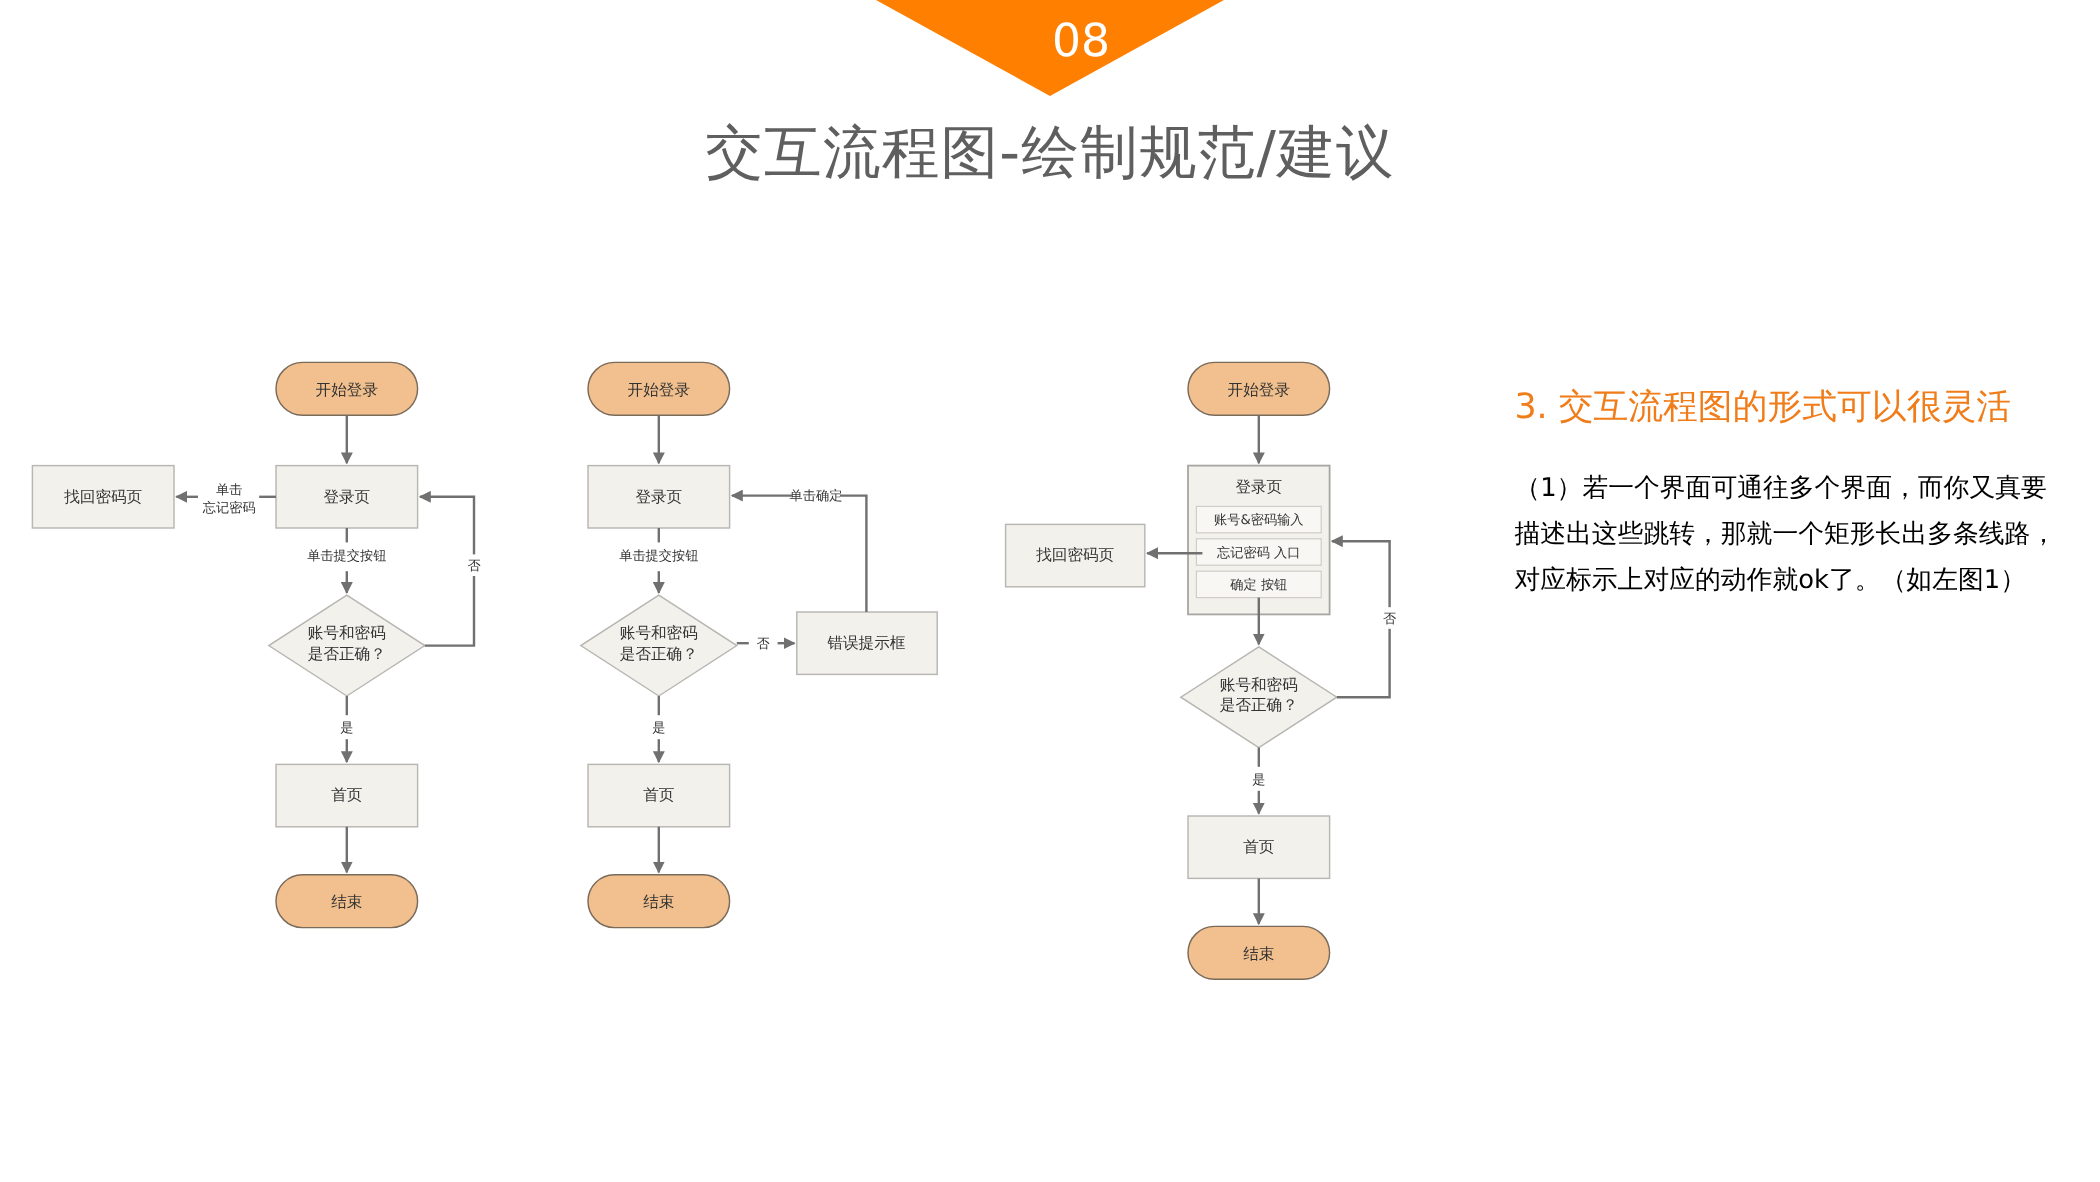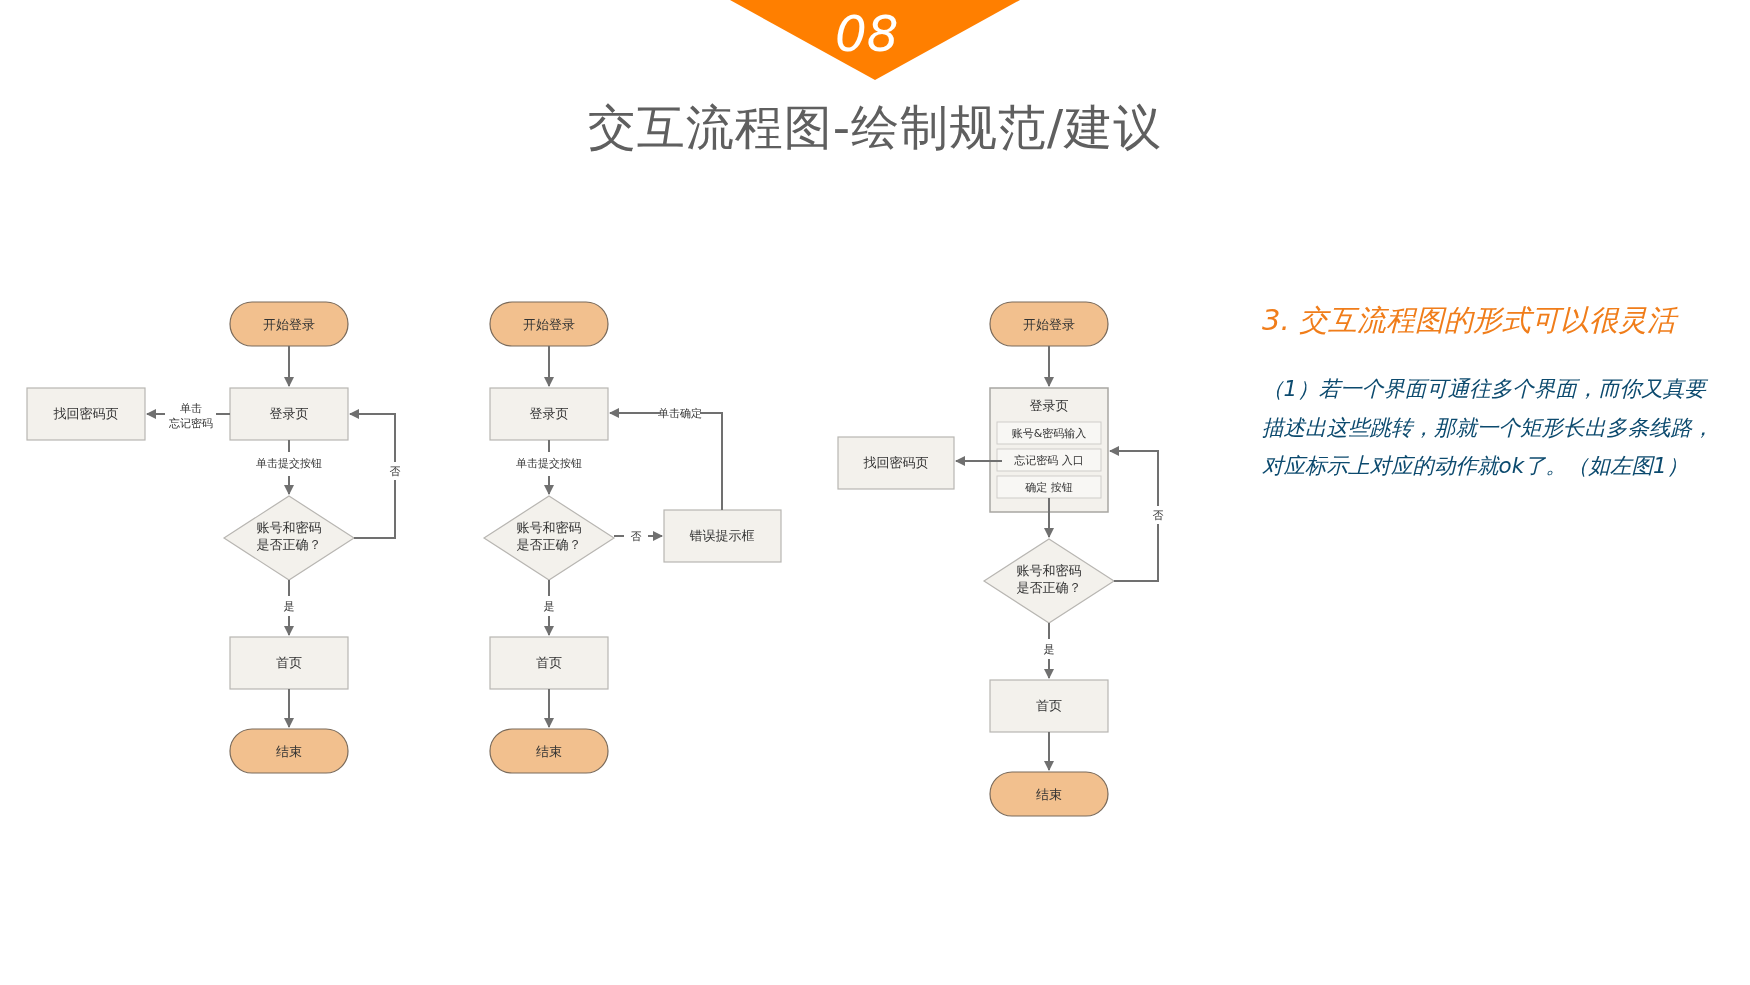--- a/index.html
+++ b/index.html
@@ -5,38 +5,38 @@
   html, body { margin: 0; padding: 0; }
   body {
     width: 1750px; height: 985px; position: relative; overflow: hidden;
     background: #ffffff;
     font-family: "DejaVu Sans", "Liberation Sans", sans-serif;
   }
   #slide-badge {
     position: absolute; left: 0; top: 0; width: 1750px; height: 80px;
   }
   #badge-num {
-    position: absolute; left: 835px; top: 8px; width: 90px; text-align: left;
-    color: #ffffff; font-size: 50px; line-height: 52px; font-style: italic;
+    position: absolute; left: 835px; top: 8px; width: 90px; text-align: right;
+    color: #ffffff; font-size: 38px; line-height: 52px;
   }
   #page-title {
     position: absolute; left: 0; top: 92px; width: 1750px; text-align: center;
     font-size: 48px; color: #5f5f5f; line-height: 70px; letter-spacing: 1px;
   }
   #diagrams { position: absolute; left: 0; top: 0; width: 1750px; height: 985px; }
   .lbl { font-size: 13px; fill: #333333; }
   .lbl-s { font-size: 11px; fill: #333333; }
   #side-panel {
-    position: absolute; left: 1262px; top: 298px; width: 460px; font-style: italic;
+    position: absolute; left: 1262px; top: 316px; width: 460px;
   }
   #side-heading {
     color: #f07d1a; font-size: 29px; line-height: 44px; margin: 0 0 28px 0; white-space: nowrap;
   }
   .para {
-    color: #0c4a6e; font-size: 21.5px; line-height: 38.5px; margin: 0 0 38px 0;
+    color: #000000; font-size: 21.5px; line-height: 38.5px; margin: 0 0 38px 0;
   }
 </style>
 </head>
 <body>
 
 <svg id="slide-badge" viewBox="0 0 1750 80">
   <polygon points="730,0 1020,0 875,80" fill="#ff7f00"></polygon>
 </svg>
 <div id="badge-num">08</div>
 

